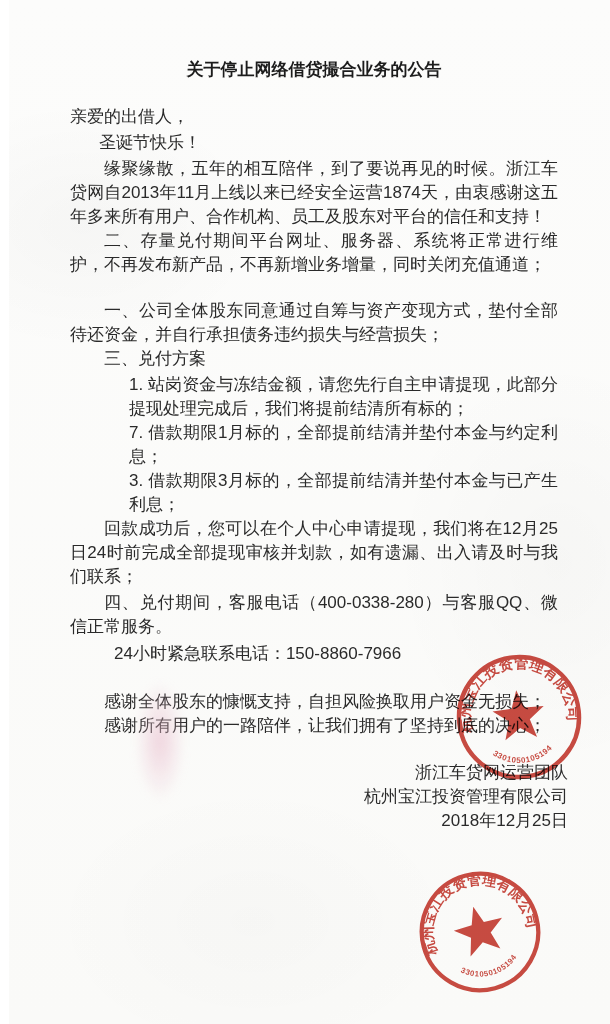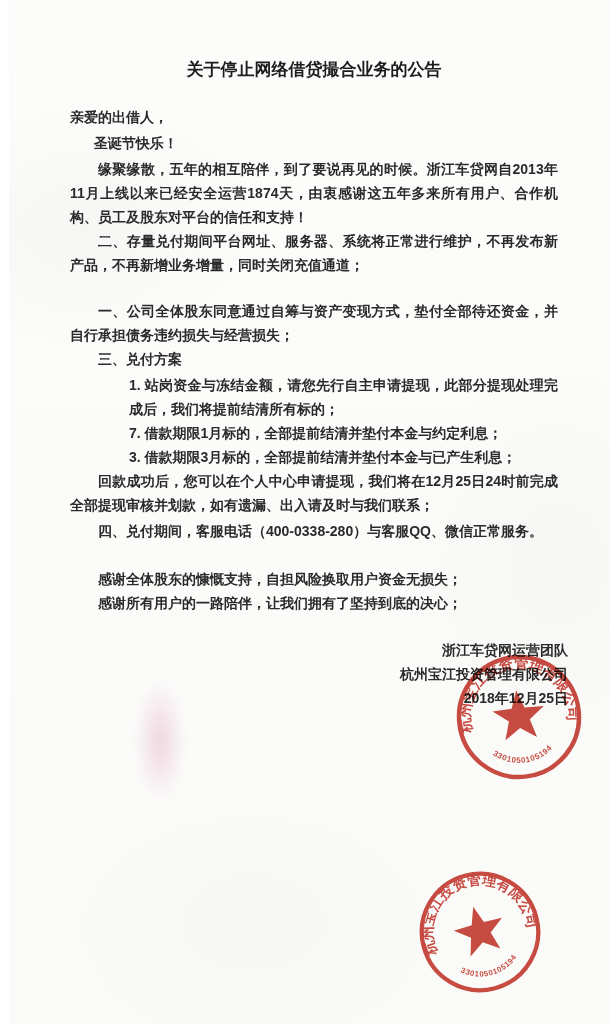--- a/index.html
+++ b/index.html
@@ -17,21 +17,21 @@
       radial-gradient(ellipse 240px 300px at 90% 55%, rgba(0,0,0,0.018), transparent 70%),
       radial-gradient(ellipse 300px 200px at 40% 90%, rgba(0,0,0,0.015), transparent 70%),
       linear-gradient(#fcfcfb, #fafaf8);
     margin-left: 9px;
   }
   .title {
     margin-top:56px; height:28px; line-height:28px;
     text-align:center; font-size:17px; font-weight:700; color:#1c1c1c;
   }
   p {
-    font-size:14px; line-height:24px; font-weight:700;
+    font-size:17px; line-height:24px; font-weight:400;
     text-align:justify; text-justify:inter-character; color:#2a2a2a;
   }
   .ind { text-indent:2em; }
   .salutation { margin-top:21px; }
   .greeting   { margin-top:2px; text-indent:1.7em; }
   .p1 { margin-top:2px; }
   .p2 { margin-top:4px; }
   .item1 { margin-top:22px; }
   .sub  { margin-left:59px; }
   .sub1 { margin-top:2px; }
@@ -69,20 +69,21 @@
   <p class="ind">二、存量兑付期间平台网址、服务器、系统将正常进行维护，不再发布新产品，不再新增业务增量，同时关闭充值通道；</p>
   <p class="ind item1">一、公司全体股东同意通过自筹与资产变现方式，垫付全部待还资金，并自行承担债务违约损失与经营损失；</p>
   <p class="ind">三、兑付方案</p>
 
   <p class="sub sub1">1. 站岗资金与冻结金额，请您先行自主申请提现，此部分提现处理完成后，我们将提前结清所有标的；</p>
   <p class="sub">7. 借款期限1月标的，全部提前结清并垫付本金与约定利息；</p>
   <p class="sub">3. 借款期限3月标的，全部提前结清并垫付本金与已产生利息；</p>
 
   <p class="ind">回款成功后，您可以在个人中心申请提现，我们将在12月25日24时前完成全部提现审核并划款，如有遗漏、出入请及时与我们联系；</p>
   <p class="ind item4">四、兑付期间，客服电话（400-0338-280）与客服QQ、微信正常服务。</p>
+  <p class="hotline">24小时紧急联系电话：150-8860-7966</p>
 
   <p class="ind thanks1">感谢全体股东的慷慨支持，自担风险换取用户资金无损失；</p>
   <p class="ind">感谢所有用户的一路陪伴，让我们拥有了坚持到底的决心；</p>
 
 
   <div class="signature">
     <p>浙江车贷网运营团队</p>
     <p>杭州宝江投资管理有限公司</p>
     <p>2018年12月25日</p>
   </div>

